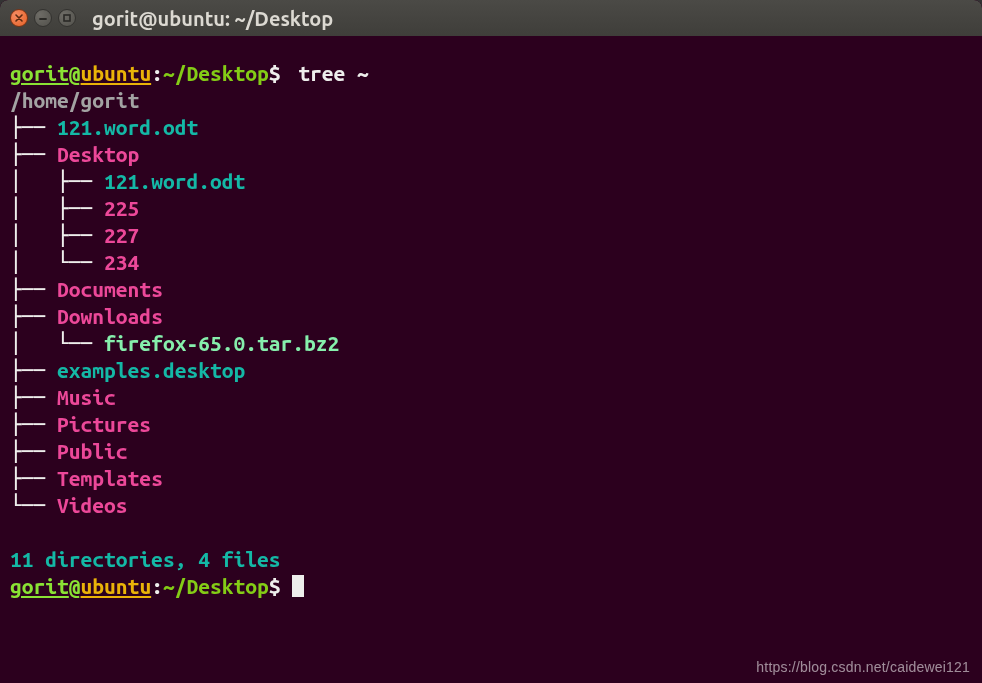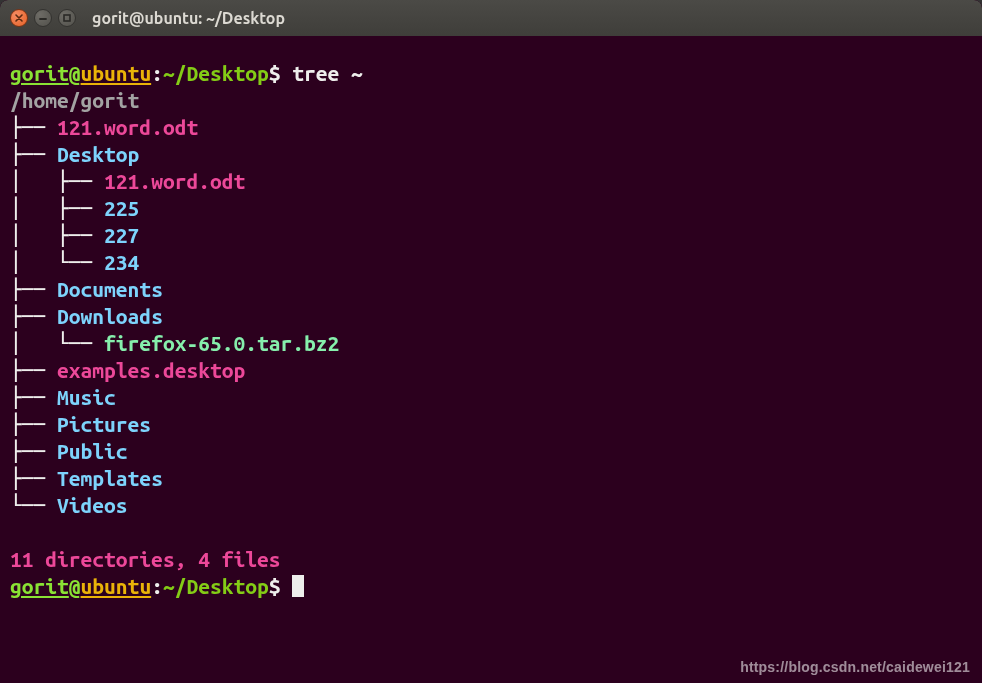--- a/index.html
+++ b/index.html
@@ -62,21 +62,21 @@
   .win-btn svg {
     width: 10px;
     height: 10px;
     display: block;
   }
 
   .titlebar .title {
     margin-left: 10px;
     color: #dcd9d2;
     font-family: "Ubuntu", "Segoe UI", sans-serif;
-    font-size: 16px;
+    font-size: 20px;
     font-weight: 600;
   }
 
   
   .term {
     position: absolute;
     top: 36px;
     left: 0;
     right: 0;
     bottom: 0;
@@ -88,43 +88,43 @@
     white-space: pre;
     font-weight: bold;
   }
 
   .term .user   { color: #8ae234; text-decoration: underline; }
   .term .host   { color: #eab308; text-decoration: underline; }
   .term .at     { color: #8ae234; }
   .term .colon  { color: #eeeeec; }
   .term .path   { color: #84cc16; }
   .term .prompt { color: #eeeeec; }
-  .term .cmd    { color: #eeeeec; }
-  .term .plain  { color: #ec4899; }
-  .term .dir    { color: #7dd3fc; }
+  .term .cmd    { color: #eeeeec; margin-left: 6px; }
+  .term .plain  { color: #14b8a6; }
+  .term .dir    { color: #ec4899; }
   .term .archive{ color: #86efac; }
   .term .root   { color: #a3a3a3; }
   .term .branch { color: #eeeeec; }
 
   .cursor {
     display: inline-block;
     width: 12px;
     height: 22px;
     background: #eeeeec;
     vertical-align: -3px;
   }
 
   .watermark {
     position: absolute;
     right: 12px;
     bottom: 8px;
     color: rgba(255,255,255,0.55);
     font-family: Arial, sans-serif;
     font-size: 14px;
-    font-weight: bold;
+    font-weight: normal;
     letter-spacing: 0.2px;
     pointer-events: none;
   }
 </style>
 </head>
 <body>
 
 <div class="window">
 
   <div class="titlebar">

